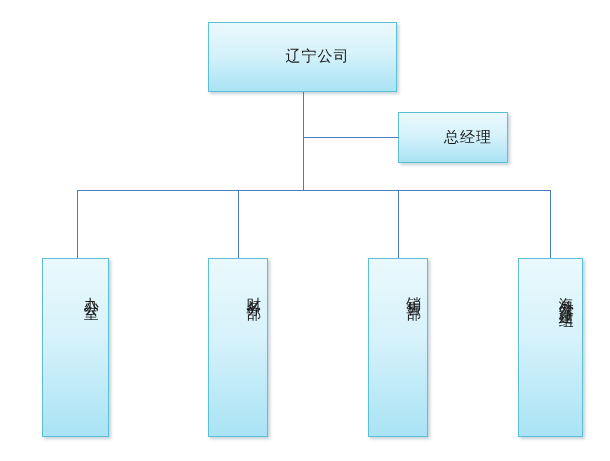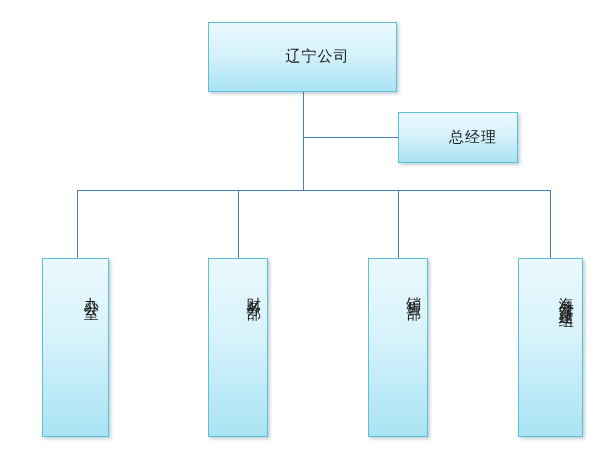--- a/index.html
+++ b/index.html
@@ -76,21 +76,21 @@
 
   <div class="line line-v" style="left:77px; top:190px; height:69px;"></div>
   <div class="line line-v" style="left:238px; top:190px; height:69px;"></div>
   <div class="line line-v" style="left:398px; top:190px; height:69px;"></div>
   <div class="line line-v" style="left:550px; top:190px; height:69px;"></div>
 
   <div class="node node-h" style="left:208px; top:22px; width:189px; height:70px;">
     <span class="node-label">辽宁公司</span>
   </div>
 
-  <div class="node node-h" style="left:398px; top:112px; width:120px; height:51px;">
+  <div class="node node-h" style="left:398px; top:112px; width:110px; height:51px;">
     <span class="node-label">总经理</span>
   </div>
 
   <div class="node node-v" style="left:42px; top:258px; width:67px; height:179px;">
     <span class="node-label">办公室</span>
   </div>
 
   <div class="node node-v" style="left:208px; top:258px; width:60px; height:179px;">
     <span class="node-label">财务部</span>
   </div>

